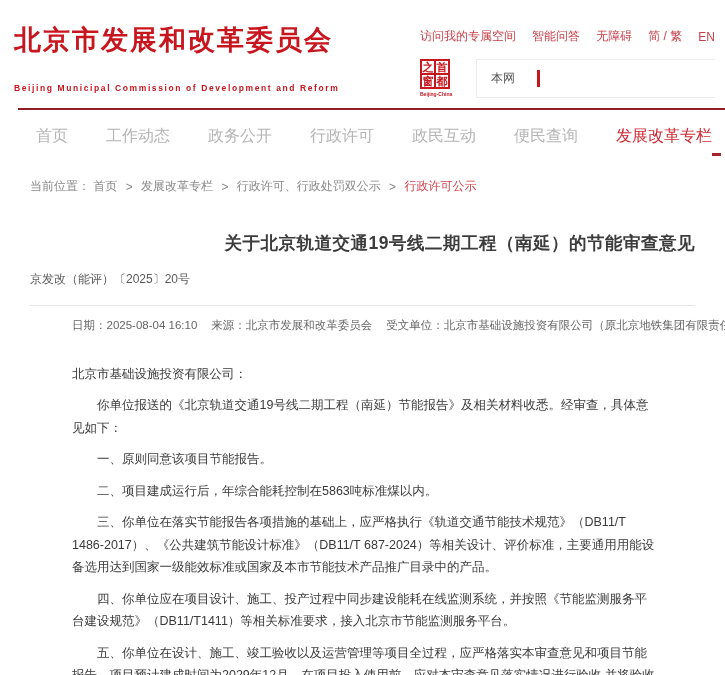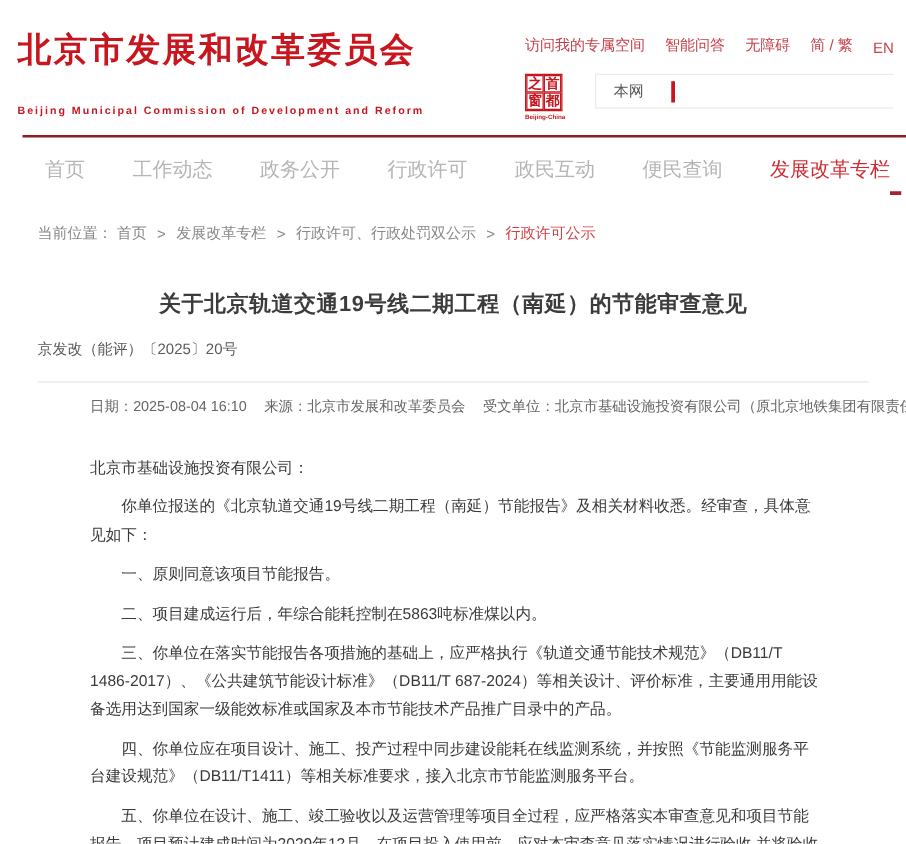--- a/index.html
+++ b/index.html
@@ -16,37 +16,37 @@
   .brand { position: absolute; left: 14px; top: 22px; }
   .brand-title {
     color: #C7161E; font-size: 27px; font-weight: bold;
     letter-spacing: 2px; white-space: nowrap;
   }
   .brand-subtitle {
     color: #C7161E; font-size: 8.5px; font-weight: bold;
     letter-spacing: 1.6px; margin-top: 25px; white-space: nowrap;
   }
   .header-right { position: absolute; left: 420px; top: 28px; width: 295px; }
-  .top-links { display: flex; justify-content: space-between; align-items: flex-end; }
+  .top-links { display: flex; justify-content: space-between; align-items: center; }
   .top-link { color: #C5414B; font-size: 12px; cursor: pointer; white-space: nowrap; text-decoration: none; }
   .header-row2 { display: flex; margin-top: 14px; align-items: flex-start; }
   .seal { width: 34px; flex: 0 0 34px; }
   .seal-grid {
     width: 30px; height: 30px; border: 1.5px solid #C7161E;
     display: grid; grid-template-columns: 1fr 1fr; grid-template-rows: 1fr 1fr;
     background: #fff;
   }
   .seal-cell {
     display: flex; align-items: center; justify-content: center;
     color: #C7161E; font-size: 11px; font-weight: bold; line-height: 1;
     border: 0.5px solid #C7161E;
   }
   .seal-caption { color: #C7161E; font-size: 5px; font-weight: bold; margin-top: 2px; white-space: nowrap; }
   .search-box {
-    flex: 1; height: 28px; margin-left: 22px;
+    flex: 1; height: 39px; margin-left: 22px;
     border: 1px solid #ececec; border-right: none;
     display: flex; align-items: center; background: #fff;
   }
   .search-scope { color: #555; font-size: 12px; margin-left: 14px; cursor: pointer; }
   .search-caret { width: 3px; height: 17px; background: #C7161E; margin-left: 22px; }
   .search-input { border: none; outline: none; flex: 1; height: 100%; font-size: 12px; background: transparent; }
 
   
   .nav { position: relative; height: 62px; }
   .nav-topline { position: absolute; top: 0; left: 18px; right: 0; height: 2px; background: #8F1D21; }
@@ -58,21 +58,21 @@
   
   .breadcrumb { padding: 8px 0 0 30px; font-size: 12px; color: #888; }
   .breadcrumb span { vertical-align: middle; }
   .crumb { color: #888; cursor: pointer; }
   .crumb-sep { margin: 0 5px; color: #888; }
   .crumb.current { color: #D2404A; text-align: center; }
 
   
   .article { margin: 0 30px; padding-top: 36px; }
   .article-title {
-    text-align: center; color: #3C3C3C; font-size: 17.5px; font-weight: 600;
+    text-align: right; color: #3C3C3C; font-size: 17.5px; font-weight: 600;
     letter-spacing: 0.5px;
   }
   .doc-number { text-align: left; color: #595959; font-size: 12px; margin-top: 16px; }
   .title-divider { border: none; border-top: 1px solid #e6e6e6; margin-top: 17px; }
 
   .meta-line {
     display: flex; align-items: flex-start;
     font-size: 11.5px; color: #666; margin: 12px 40px 0 42px; white-space: nowrap;
   }
   .meta-seg { margin-right: 14px; }

